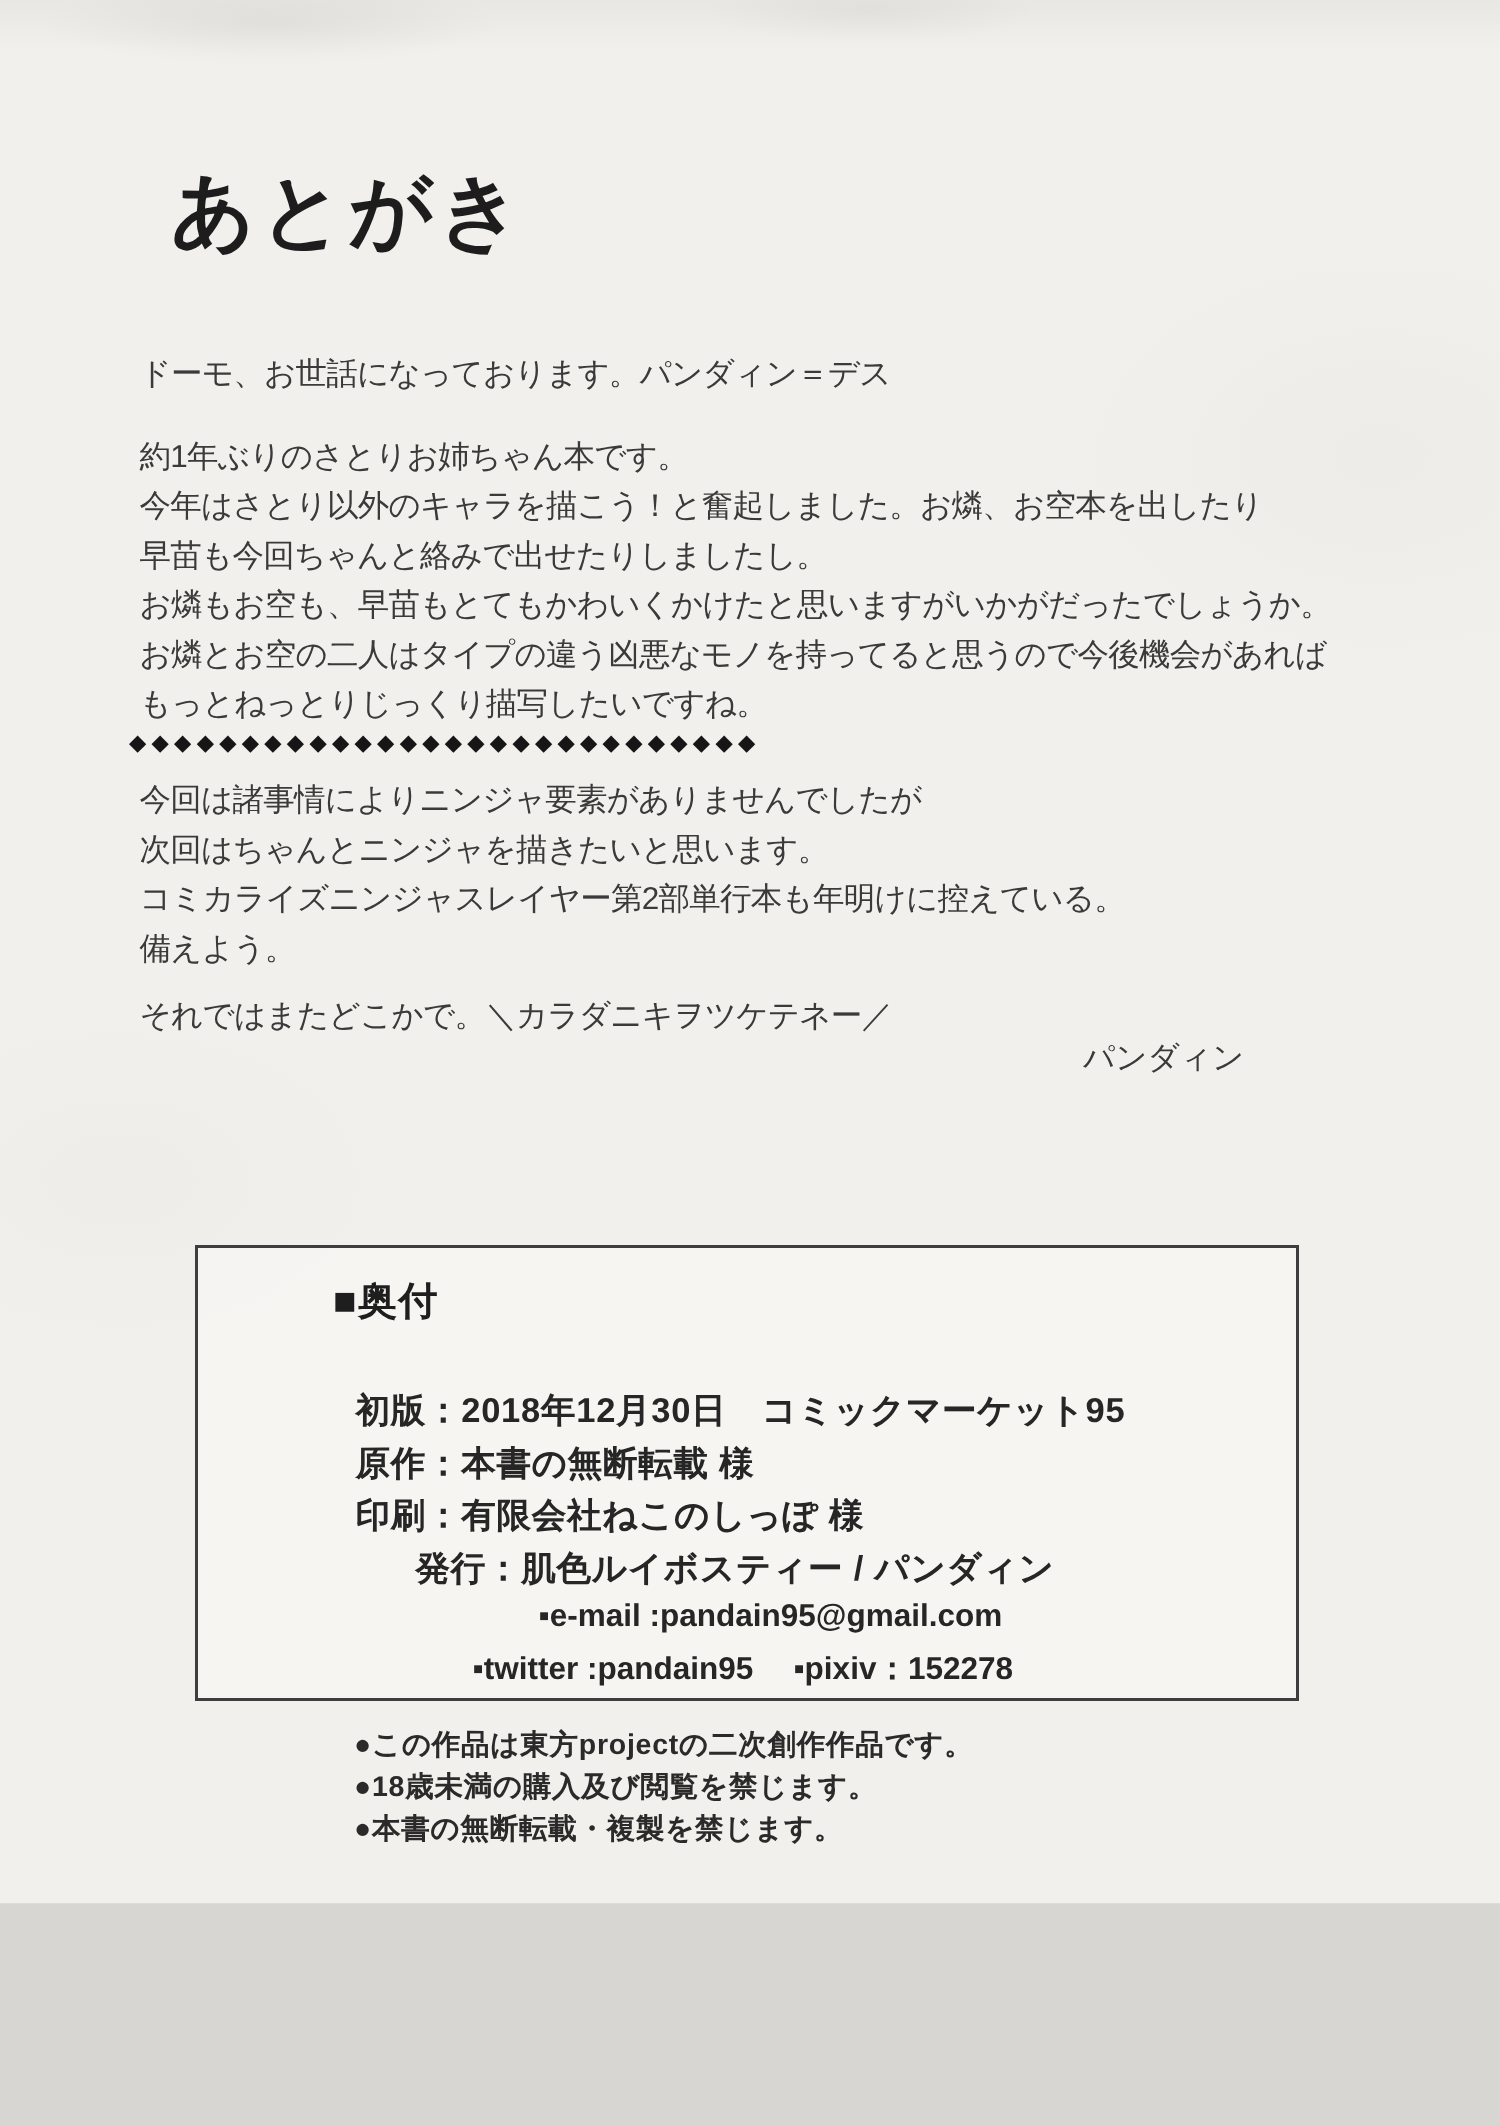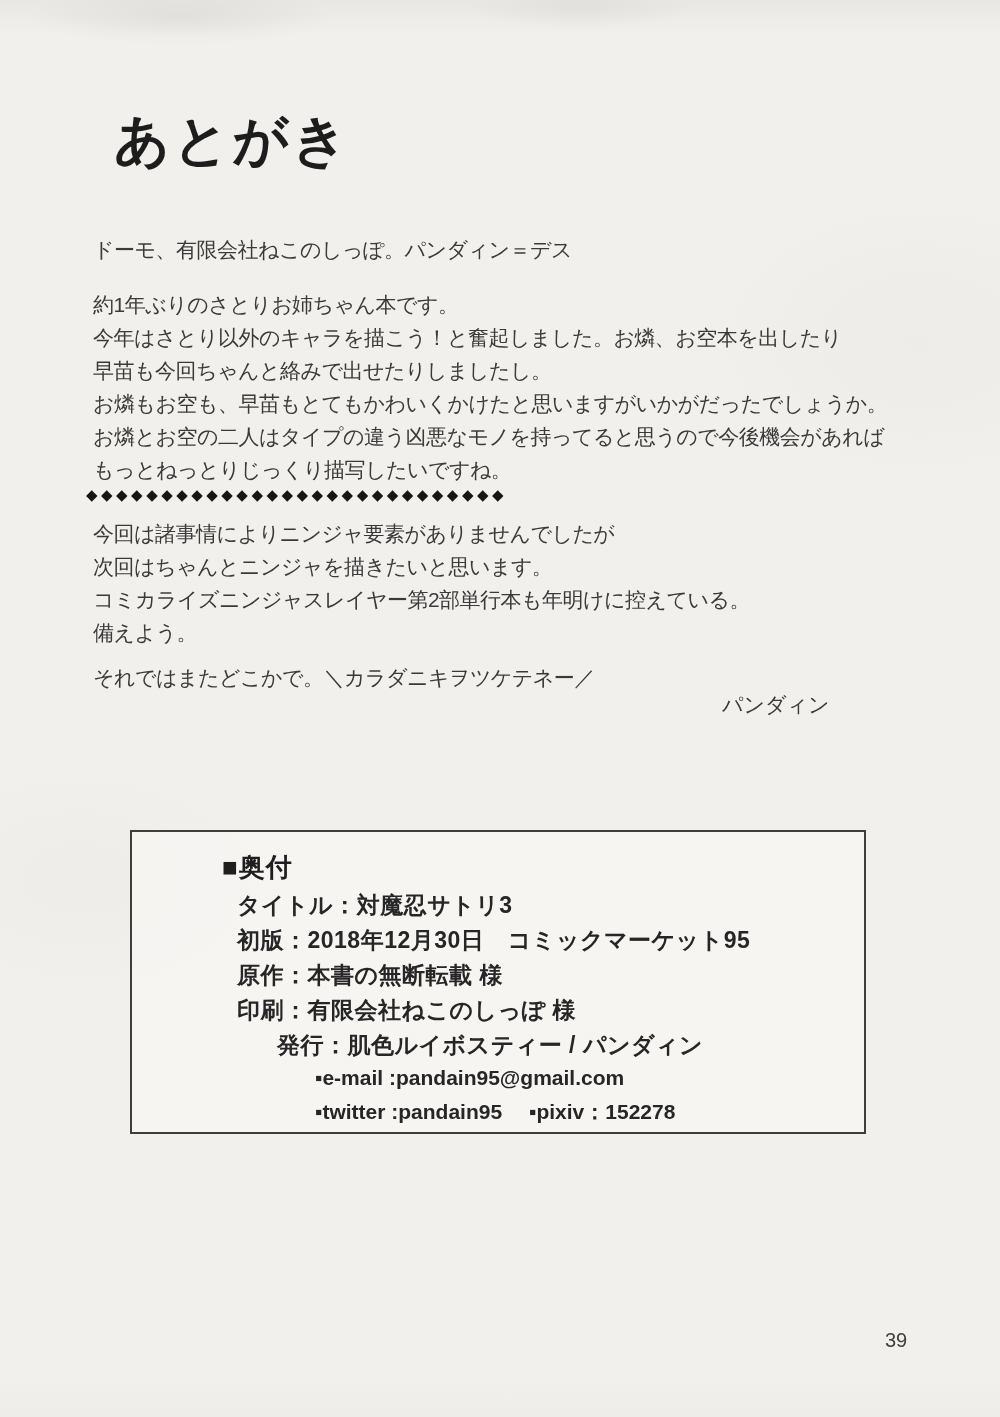--- a/index.html
+++ b/index.html
@@ -3,21 +3,21 @@
 <meta charset="utf-8">
 <style>
   html, body {
     margin: 0;
     padding: 0;
     background: #d8d6d2;
   }
   .page {
     position: relative;
     width: 1000px;
-    height: 1417px;
+    height: 1269px;
     margin: 0 auto;
     background:
       linear-gradient(180deg, #e9e7e3 0px, #f2f0ec 34px 1380px, #efede9 1417px);
     color: #333;
     font-family: "Liberation Sans", sans-serif;
     overflow: hidden;
   }
   
   .page::before {
     content: "";
@@ -109,21 +109,21 @@
   .cl3 { top: 163px; }
   .cl4 { top: 198px; margin-left: 40px; }
   .contact-line {
     position: absolute;
     left: 183px;
     font-size: 21px;
     font-weight: bold;
     color: #262626;
     white-space: nowrap;
   }
-  .ct0 { top: 234px; }
+  .ct0 { top: 234px; margin-left: 44px; }
   .ct1 { top: 266px; }
 
   .notices {
     position: absolute;
     left: 236px;
     top: 1150px;
     font-size: 19px;
     line-height: 28px;
     font-weight: bold;
     color: #2a2a2a;
@@ -140,21 +140,21 @@
   }
 </style>
 </head>
 <body>
 
 <div class="page">
 
   <div class="title">あとがき</div>
 
   <div class="body-text p1">
-    <div>ドーモ、有限会社ねこのしっぽ。パンダィン＝デス</div>
+    <div>ドーモ、お世話になっております。パンダィン＝デス</div>
   </div>
 
   <div class="body-text p2">
     <div>約1年ぶりのさとりお姉ちゃん本です。</div>
     <div>今年はさとり以外のキャラを描こう！と奮起しました。お燐、お空本を出したり</div>
     <div>早苗も今回ちゃんと絡みで出せたりしましたし。</div>
   </div>
 
   <div class="body-text p3">
     <div>お燐もお空も、早苗もとてもかわいくかけたと思いますがいかがだったでしょうか。</div>
@@ -170,25 +170,29 @@
     <div>コミカライズニンジャスレイヤー第2部単行本も年明けに控えている。</div>
     <div>備えよう。</div>
   </div>
 
   <div class="body-text closing">それではまたどこかで。＼カラダニキヲツケテネー／</div>
 
   <div class="signature">パンダィン</div>
 
   <div class="colophon-box">
     <div class="colophon-heading">■奥付</div>
-    <div class="colophon-line cl0">タイトル：対魔忍サトリ3</div>
     <div class="colophon-line cl1">初版：2018年12月30日　コミックマーケット95</div>
     <div class="colophon-line cl2">原作：本書の無断転載 様</div>
     <div class="colophon-line cl3">印刷：有限会社ねこのしっぽ 様</div>
     <div class="colophon-line cl4">発行：肌色ルイボスティー / パンダィン</div>
     <div class="contact-line ct0">▪e-mail :pandain95@gmail.com</div>
     <div class="contact-line ct1">▪twitter :pandain95　 ▪pixiv：152278</div>
   </div>
 
+  <div class="notices">
+    <div>●この作品は東方projectの二次創作作品です。</div>
+    <div>●18歳未満の購入及び閲覧を禁じます。</div>
+    <div>●本書の無断転載・複製を禁じます。</div>
+  </div>
 
   <div class="page-number">39</div>
 
 </div>
 
 </body></html>

